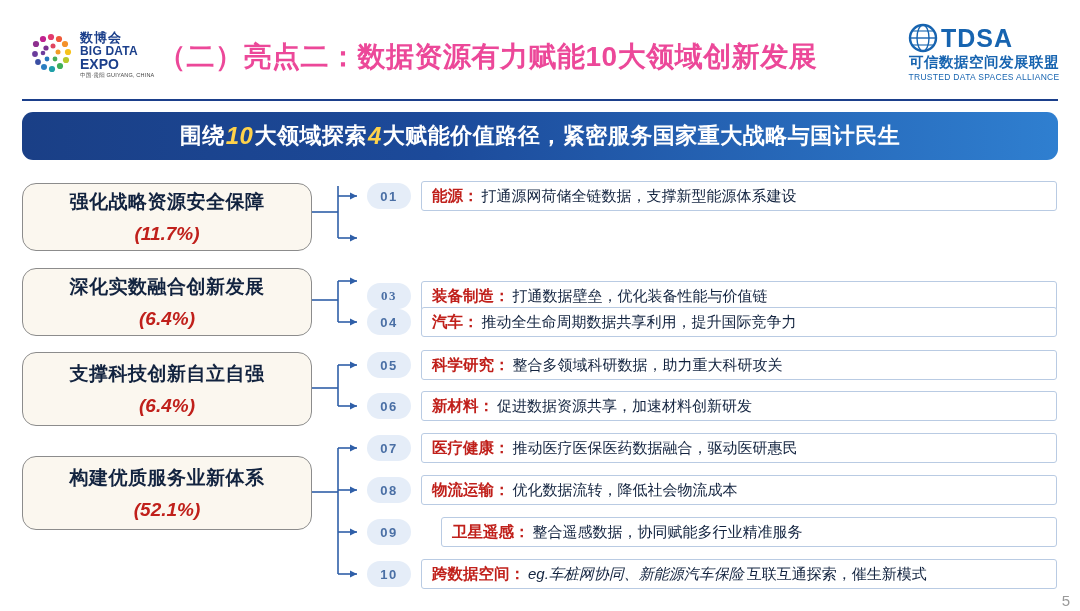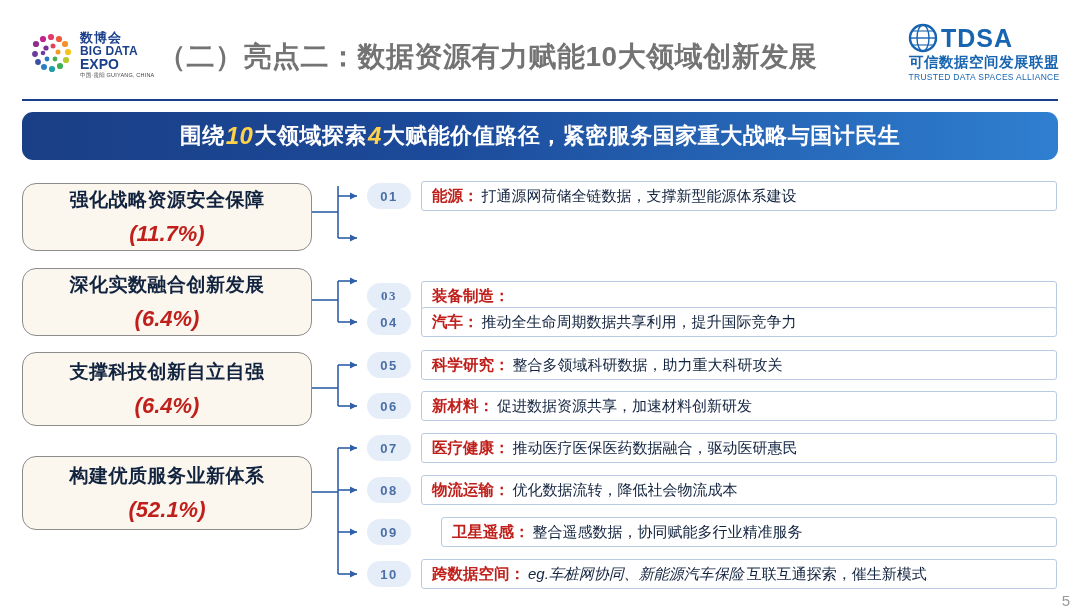--- a/index.html
+++ b/index.html
@@ -50,21 +50,21 @@
   }
   .logo-left .ltext .loc {
     font-size: 5.5px; color: #444; letter-spacing: .2px; margin-top: 1px;
   }
 
   .slide-title {
     position: absolute;
     left: 158px; top: 38px;
     font-size: 28px;
     font-weight: bold;
-    color: #737373;
+    color: #ec4899;
     letter-spacing: .5px;
     white-space: nowrap;
   }
 
   .logo-right {
     position: absolute;
     right: 20px; top: 22px;
     width: 152px; height: 66px;
     text-align: center;
   }
@@ -127,21 +127,21 @@
     align-items: center;
     justify-content: center;
   }
   .cat .cat-title {
     font-size: 19px;
     font-weight: bold;
     color: #12233f;
     letter-spacing: .5px;
   }
   .cat .cat-pct {
-    font-size: 22px;
+    font-size: 19px;
     font-weight: bold;
     font-style: italic;
     color: #c0201b;
     margin-top: 8px;
   }
 
   
   .item {
     position: absolute;
     height: 30px;
@@ -335,20 +335,21 @@
       <span class="k">能源：</span>
       <span class="v">打通源网荷储全链数据，支撑新型能源体系建设</span>
     </div>
   </div>
 
 
   <div class="item" style="left:367px; top:281px; width:690px;font-family:Liberation Serif, serif;">
     <div class="num">03</div>
     <div class="rowbox">
       <span class="k">装备制造：</span>
+      <span class="v">打通数据壁垒，优化装备性能与价值链</span>
     </div>
   </div>
 
   <div class="item" style="left:367px; top:307px; width:690px;">
     <div class="num">04</div>
     <div class="rowbox">
       <span class="k">汽车：</span>
       <span class="v">推动全生命周期数据共享利用，提升国际竞争力</span>
     </div>
   </div>

